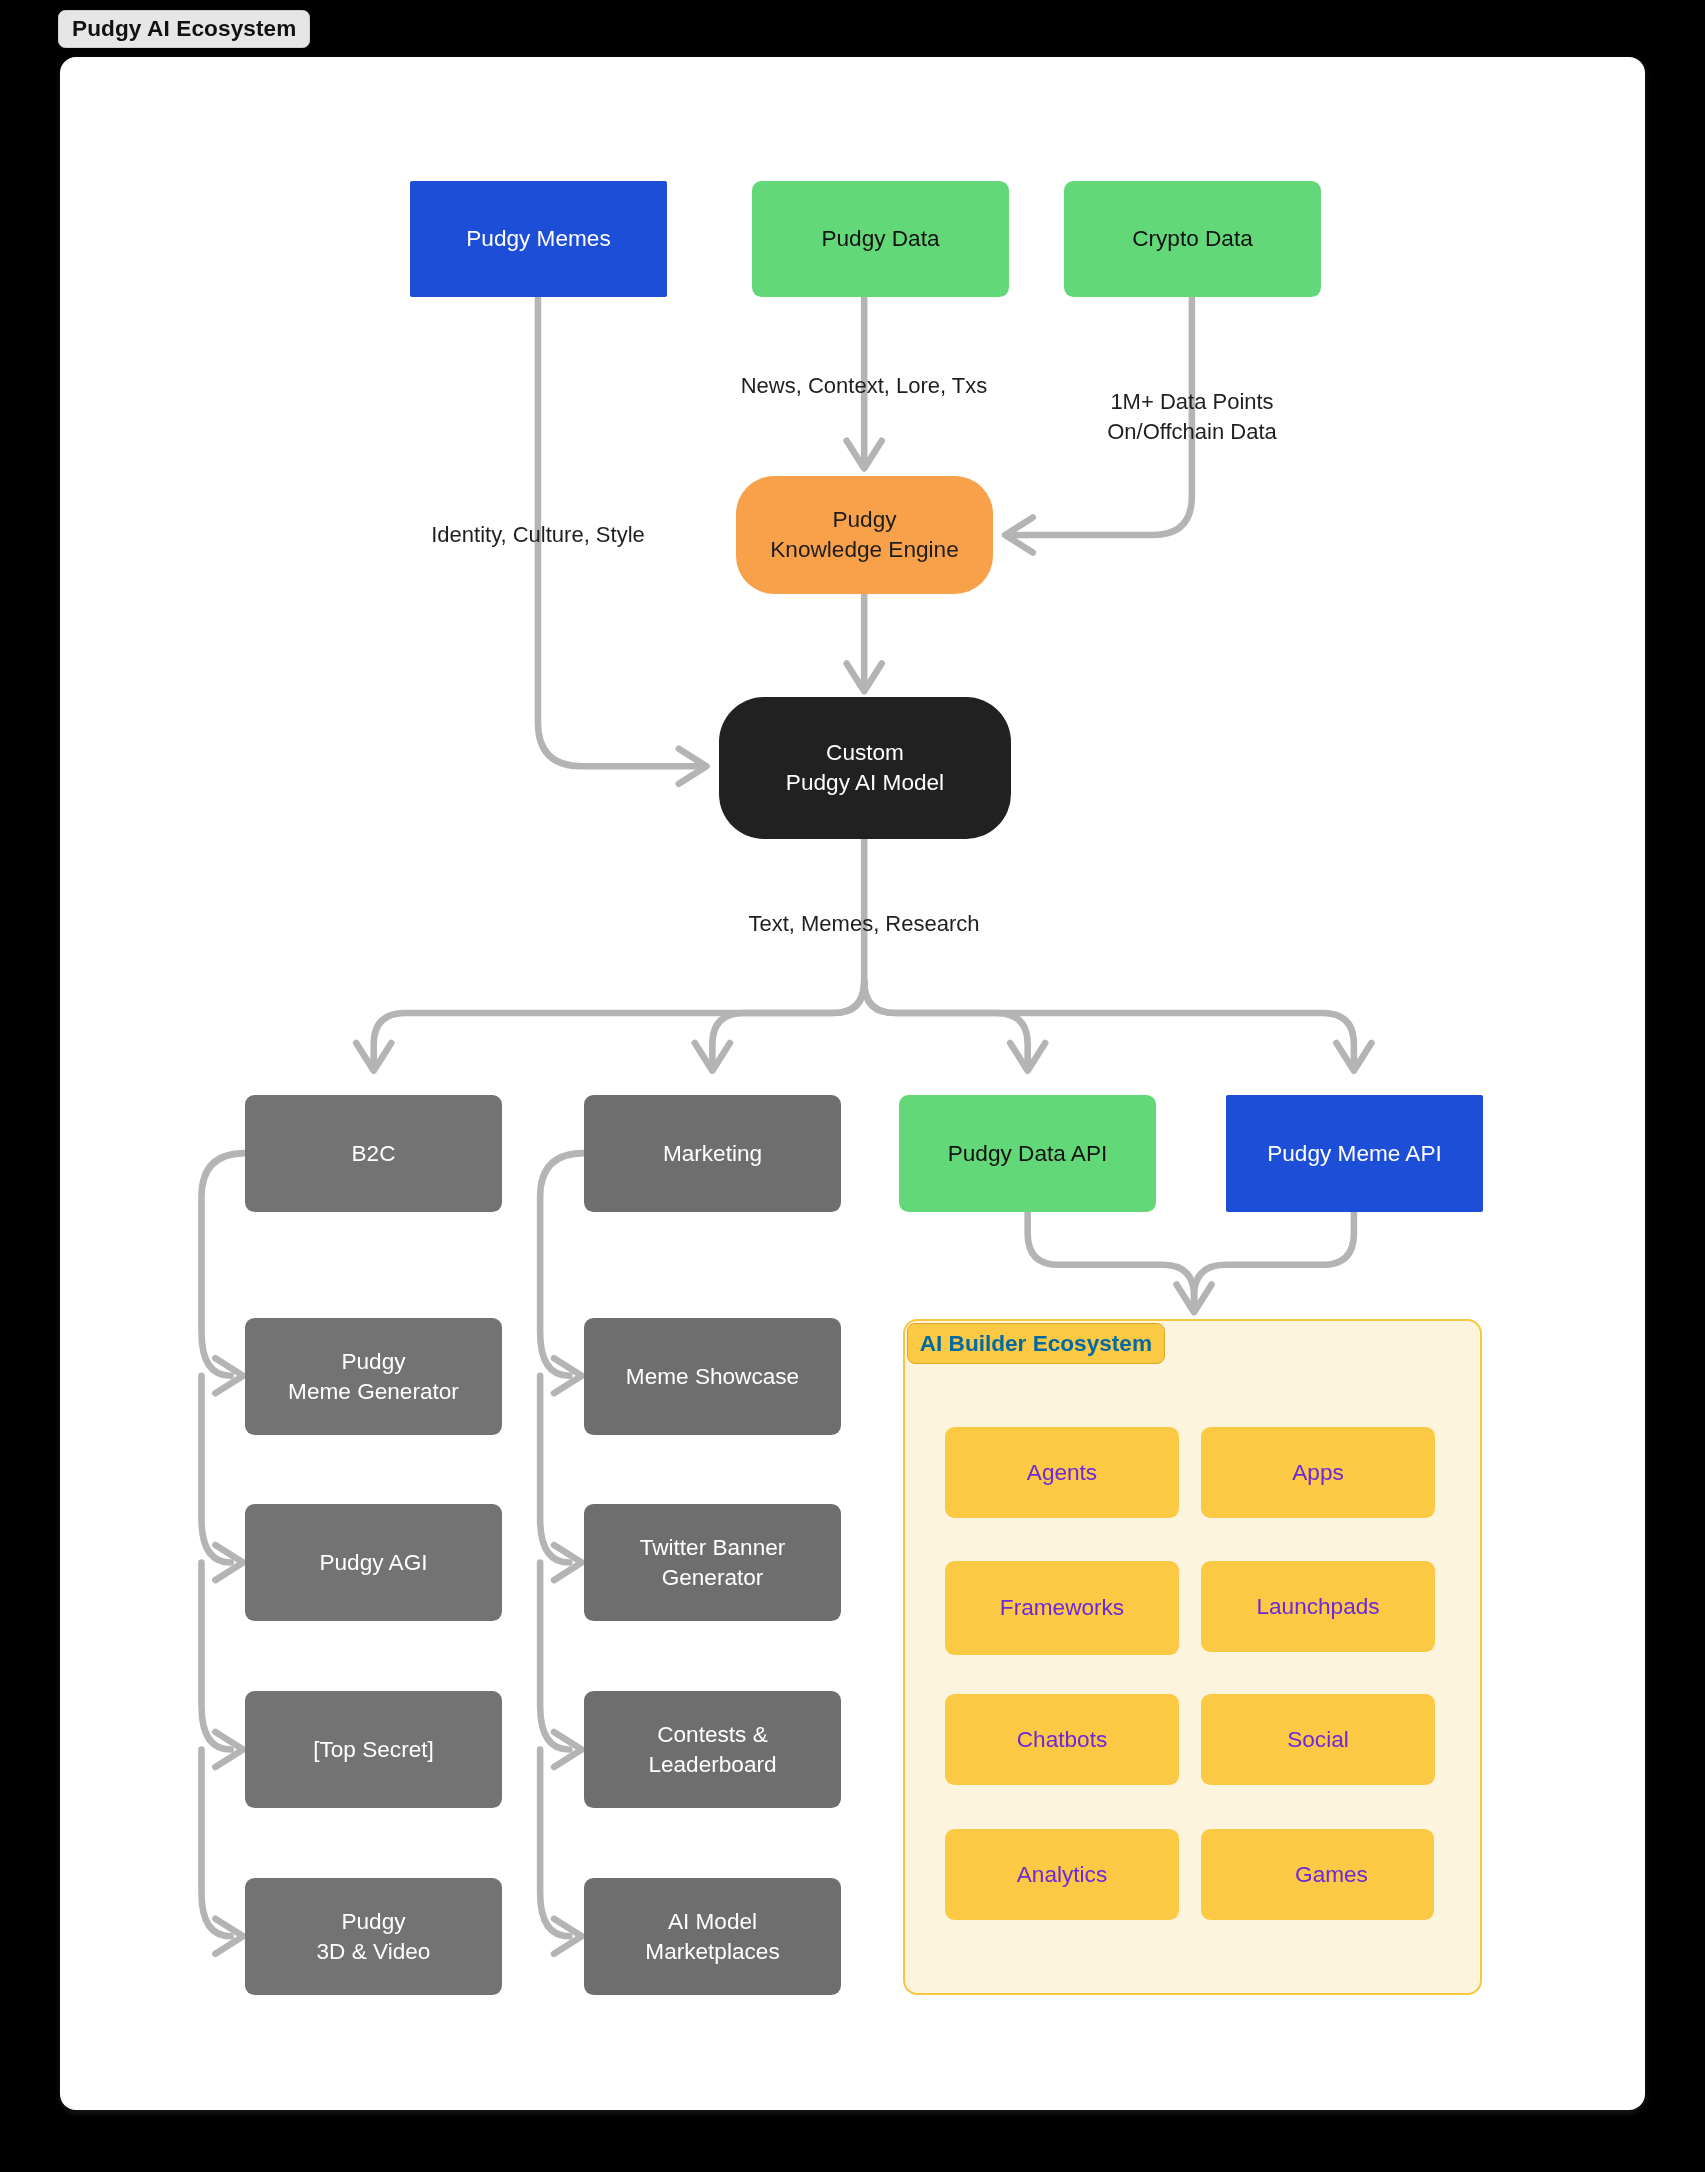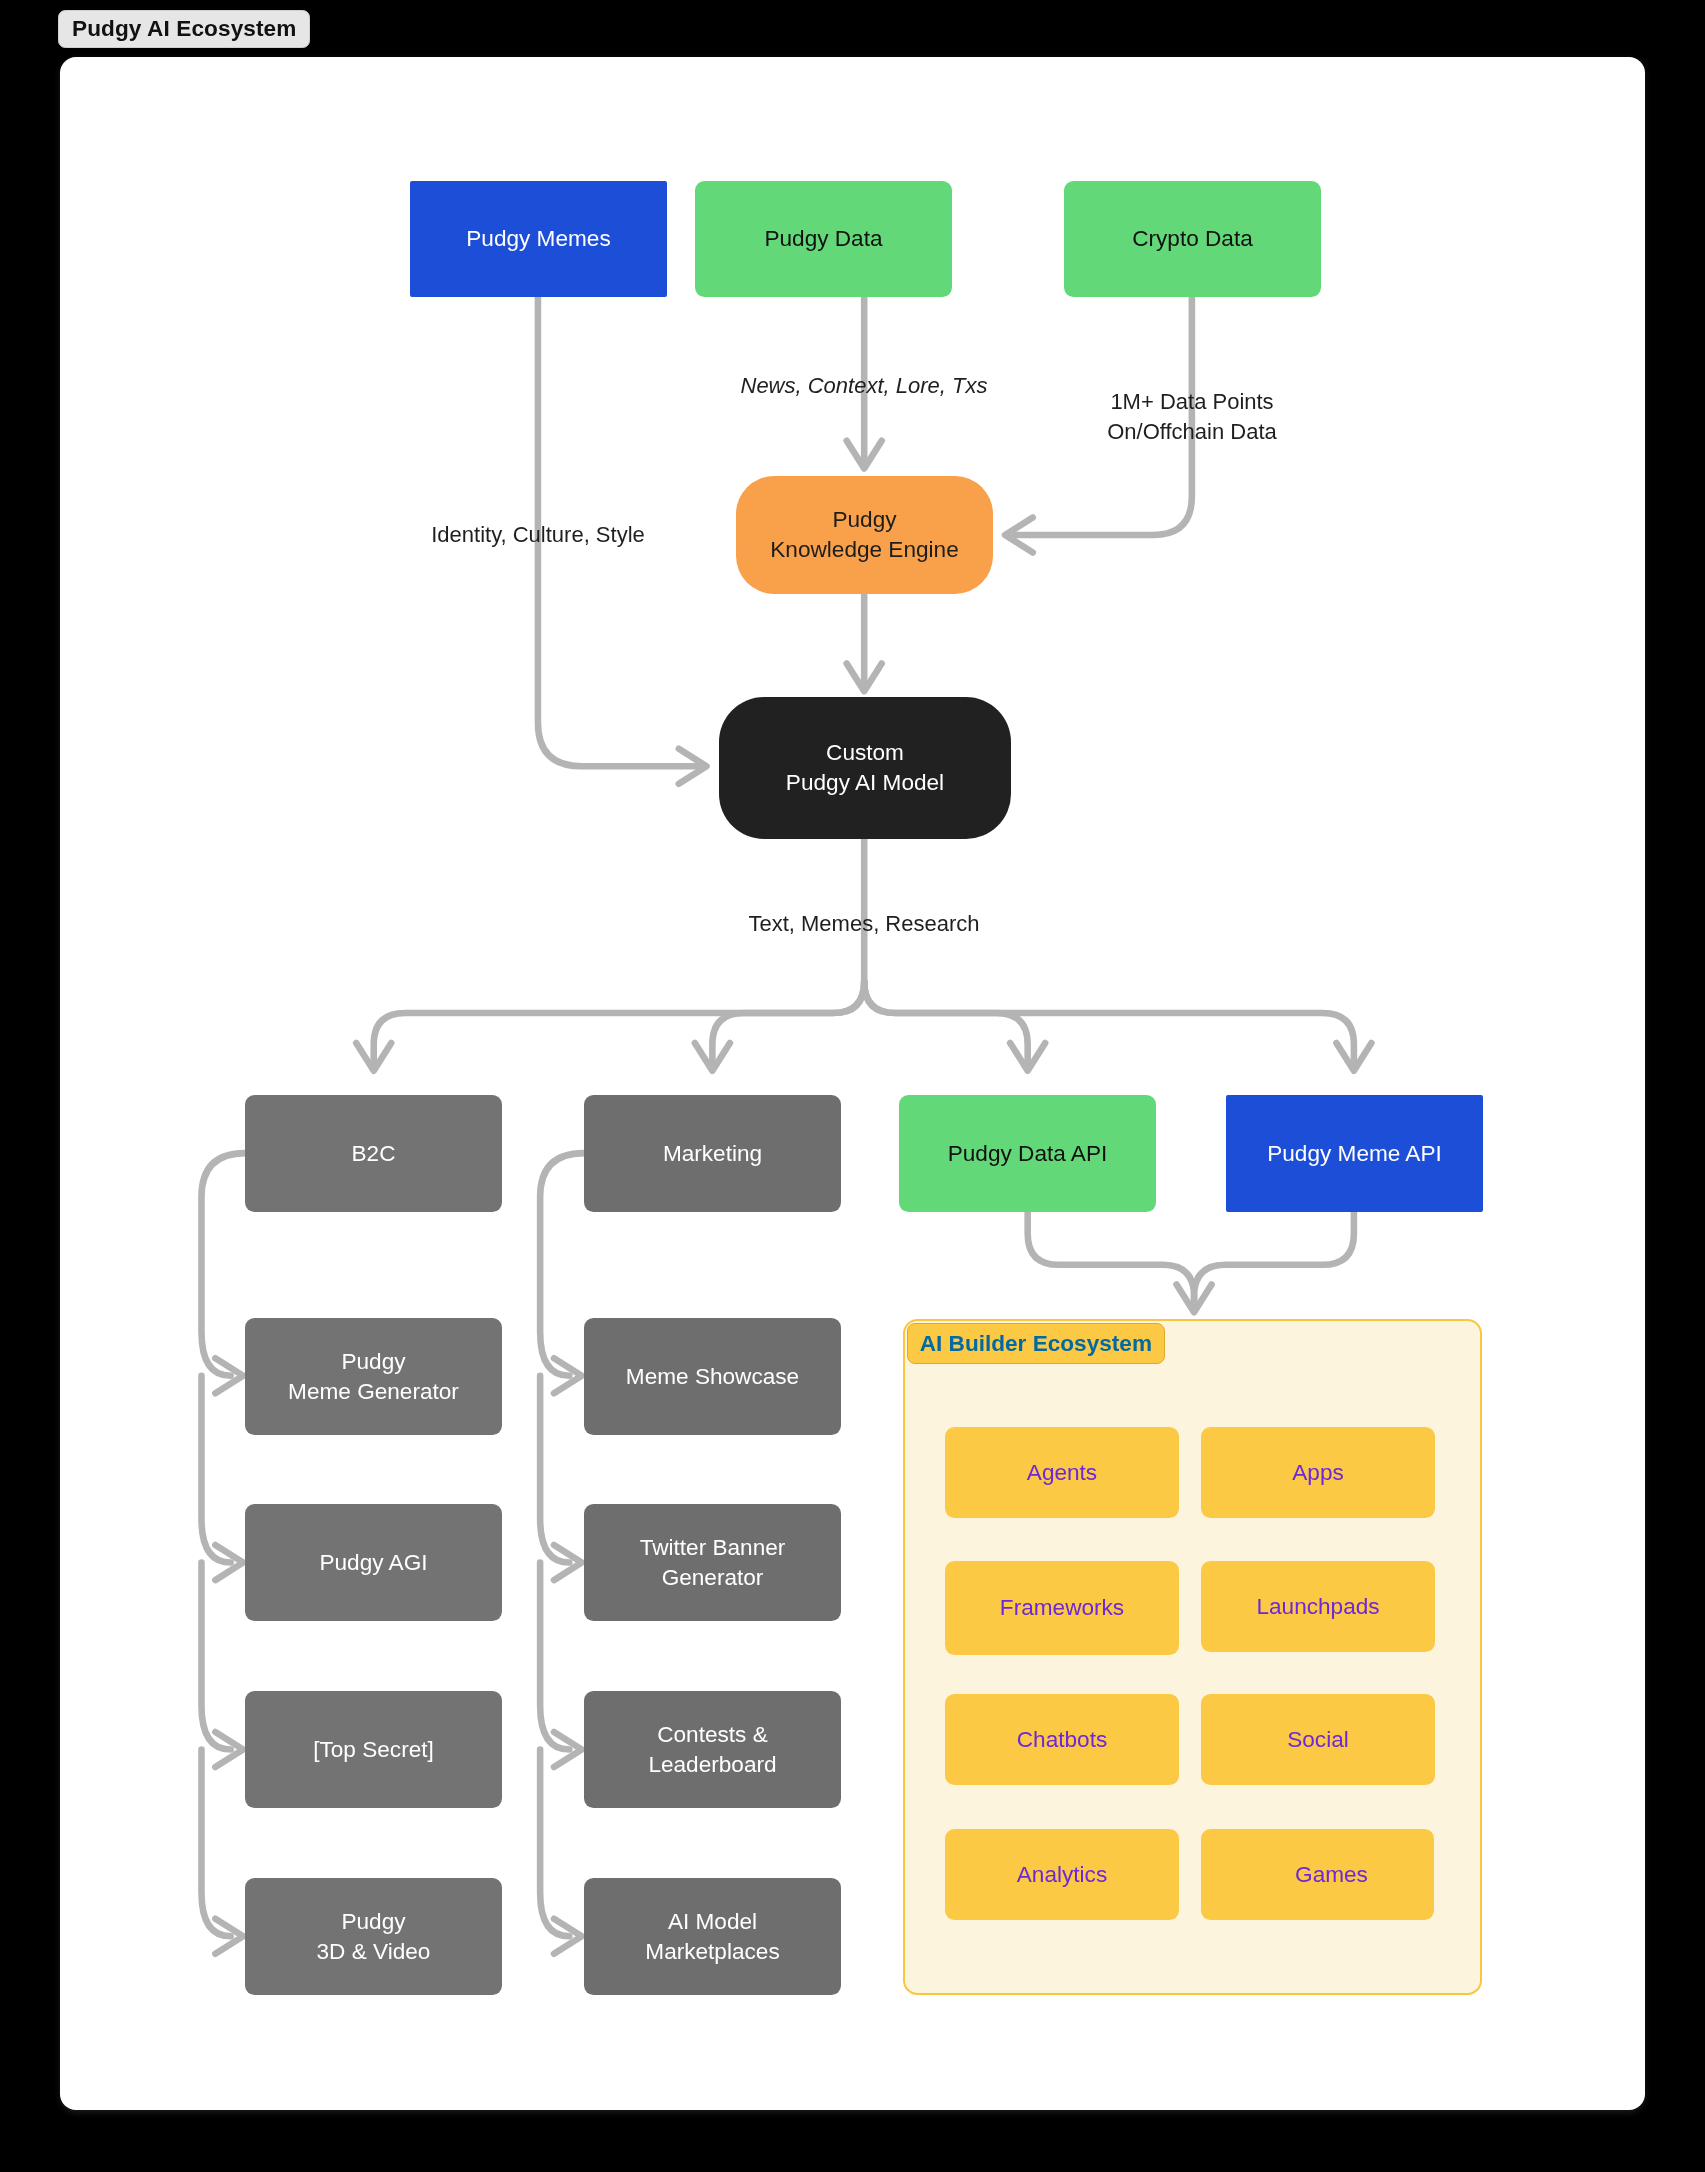--- a/index.html
+++ b/index.html
@@ -144,27 +144,27 @@
 
     <g>
       <path class="ln" d="M 1408,1660 L 1408,1690 Q 1408,1733 1451,1733 L 1593,1733 Q 1636,1733 1636,1776 L 1636,1786"></path>
       <path class="ln" d="M 1855,1660 L 1855,1690 Q 1855,1733 1812,1733 L 1679,1733 Q 1636,1733 1636,1776 L 1636,1786"></path>
       <path class="hd" d="M 1612,1760 L 1636,1798 L 1660,1760"></path>
     </g>
   </svg>
 
   <div class="node n-purple" style="left:410px;top:181px;width:257px;height:116px;">Pudgy Memes</div>
 
-  <div class="node n-green" style="left:695px;top:181px;width:257px;height:116px;">Pudgy Data</div>
+  <div class="node n-green" style="left:752px;top:181px;width:257px;height:116px;">Pudgy Data</div>
 
   <div class="node n-green" style="left:1064px;top:181px;width:257px;height:116px;">Crypto Data</div>
 
   <div class="elabel" style="left:392px;top:520px;width:292px;">Identity, Culture, Style</div>
 
-  <div class="elabel" style="left:689px;top:371px;width:350px;font-style:italic;">News, Context, Lore, Txs</div>
+  <div class="elabel" style="left:689px;top:371px;width:350px;">News, Context, Lore, Txs</div>
 
   <div class="elabel" style="left:1056px;top:387px;width:272px;">1M+ Data Points
 On/Offchain Data</div>
 
   <div class="elabel" style="left:689px;top:909px;width:350px;">Text, Memes, Research</div>
 
   <div class="node n-orange" style="left:736px;top:476px;width:257px;height:118px;">Pudgy
 Knowledge Engine</div>
 
   <div class="node n-black" style="left:719px;top:697px;width:292px;height:142px;">Custom

